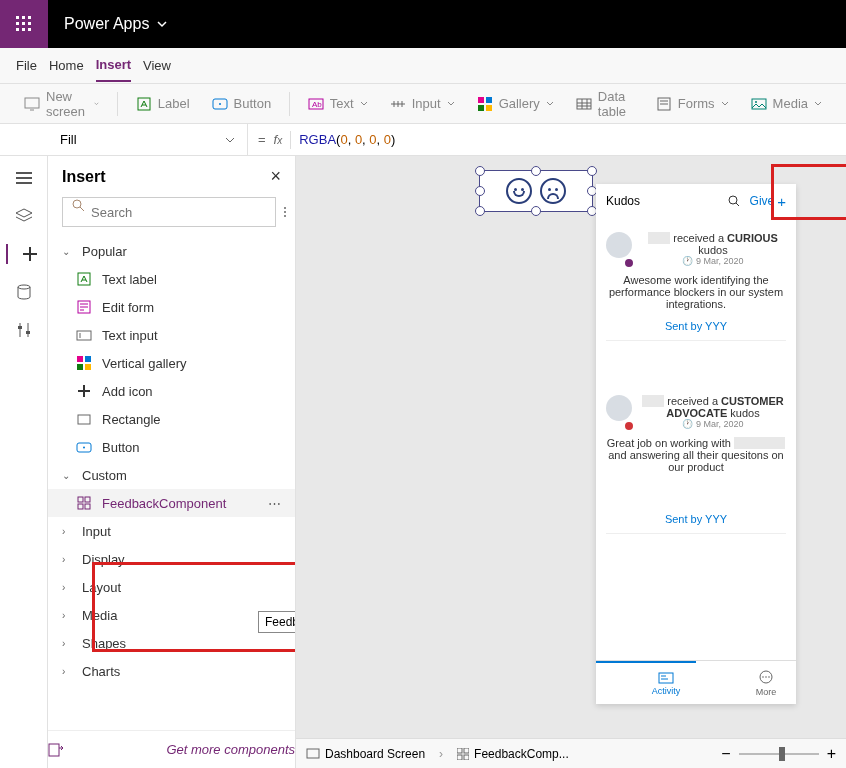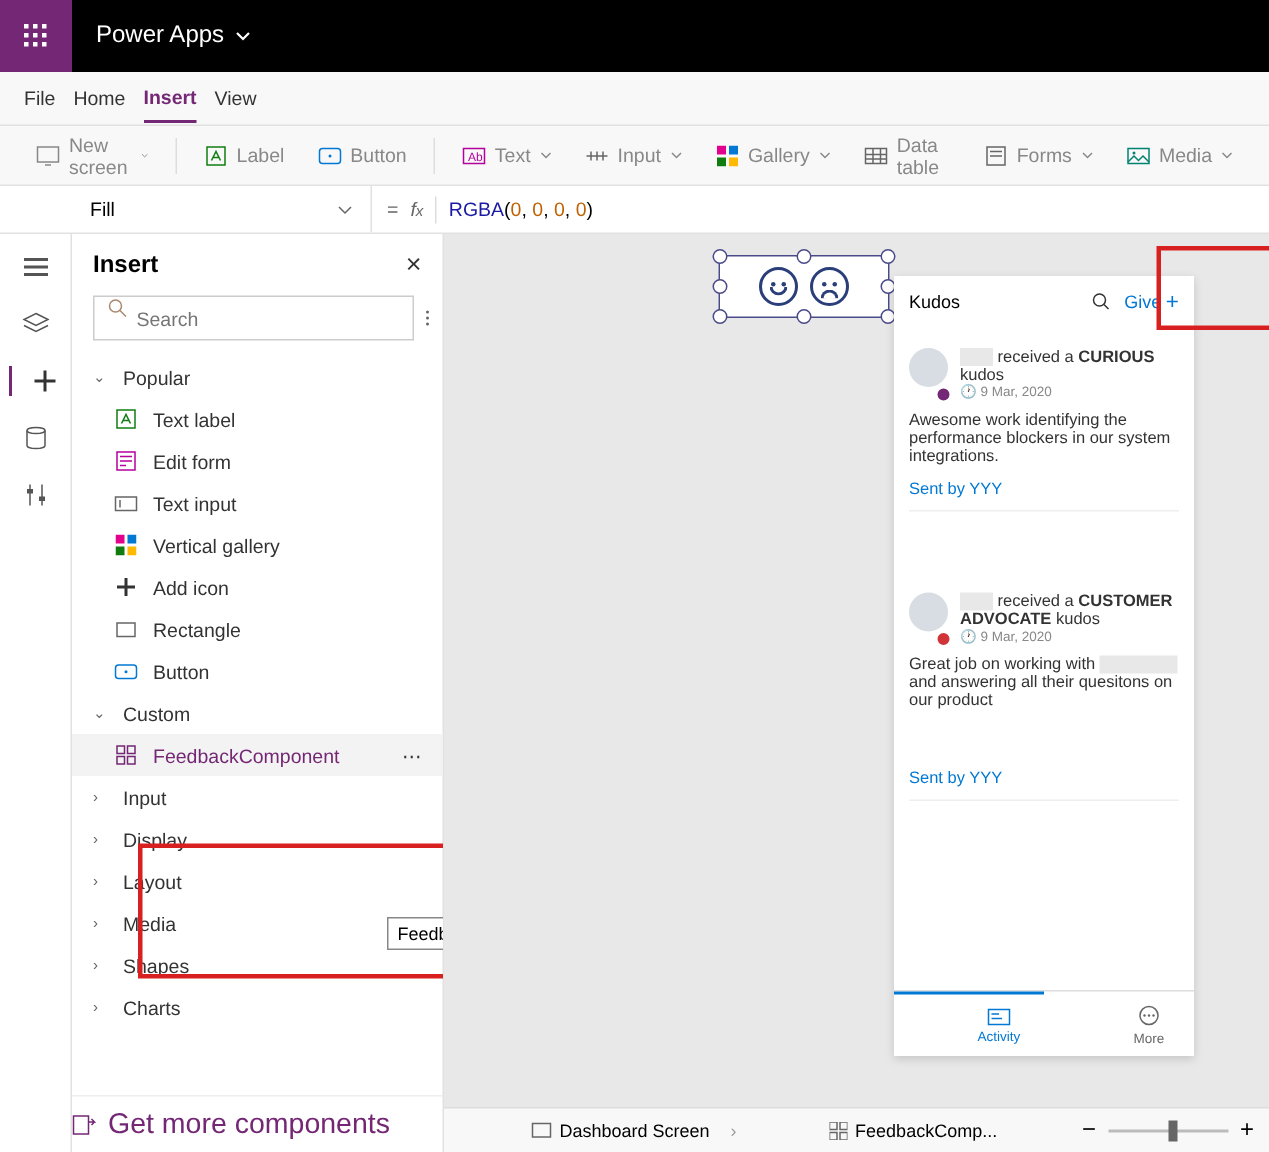--- a/index.html
+++ b/index.html
@@ -40,23 +40,23 @@
 .tree-leaf { padding-left: 28px; }
 .tree-leaf.selected { background: #f3f3f3; color: #742774; }
 .chev { font-size: 10px; color: #666; width: 10px; }
 .item-ico { width: 16px; height: 16px; display: flex; align-items: center; justify-content: center; }
 
 .red-box-1 { position: absolute; border: 3px solid #d82020; pointer-events: none; left: 44px; top: 325px; width: 327px; height: 90px; z-index: 50; }
 .red-box-2 { position: absolute; border: 3px solid #d82020; pointer-events: none; left: 475px; top: 8px; width: 140px; height: 56px; z-index: 50; }
 
 .tooltip-box { position: absolute; left: 210px; top: 374px; background: #fff; border: 1px solid #888; padding: 3px 6px; font-size: 12px; z-index: 60; }
 
-.panel-footer { height: 38px; display: flex; align-items: center; justify-content: flex-start; gap: 8px; color: #742774; font-size: 19px; border-top: 1px solid #eee; cursor: pointer; }
-
-.canvas-area { flex: 1; background: #e8e8e8; position: relative; overflow: hidden; }
+.panel-footer { height: 38px; display: flex; align-items: center; justify-content: space-between; gap: 8px; color: #742774; font-size: 13px; border-top: 1px solid #eee; cursor: pointer; font-style: italic; }
+
+.canvas-area { flex: 1; background: #e8e8e8; position: relative; overflow: hidden; text-align: center; }
 
 .sel-comp { position: absolute; left: 183px; top: 14px; width: 114px; height: 42px; background: #fff; border: 1px solid #4a4a8a; }
 .sel-handle { position: absolute; width: 10px; height: 10px; background: #fff; border: 1px solid #4a4a8a; border-radius: 50%; }
 .sh-tl { left: -5px; top: -5px; } .sh-t { left: 50%; top: -5px; margin-left: -5px; } .sh-tr { right: -5px; top: -5px; }
 .sh-l { left: -5px; top: 50%; margin-top: -5px; } .sh-r { right: -5px; top: 50%; margin-top: -5px; }
 .sh-bl { left: -5px; bottom: -5px; } .sh-b { left: 50%; bottom: -5px; margin-left: -5px; } .sh-br { right: -5px; bottom: -5px; }
 .face { width: 26px; height: 26px; border: 2px solid #2a3e7a; border-radius: 50%; display: inline-block; position: relative; }
 .face::before, .face::after { content: ''; position: absolute; background: #2a3e7a; }
 .eye-l { position: absolute; width: 3px; height: 3px; background: #2a3e7a; border-radius: 50%; left: 6px; top: 8px; }
 .eye-r { position: absolute; width: 3px; height: 3px; background: #2a3e7a; border-radius: 50%; right: 6px; top: 8px; }
@@ -72,21 +72,21 @@
 .avatar-c::after { content: ''; position: absolute; width: 12px; height: 12px; background: #d8dde3; border-radius: 50%; top: 4px; left: 7px; }
 .badge-dot { position: absolute; right: -3px; bottom: -3px; width: 12px; height: 12px; border-radius: 50%; border: 2px solid #fff; }
 .card-title { font-size: 11px; }
 .card-date { font-size: 9px; color: #888; }
 .card-link { color: #0078d4; margin-top: 10px; font-size: 11px; }
 .phone-nav { height: 44px; border-top: 1px solid #ddd; display: flex; margin-top: auto; }
 .nav-item { flex: 1; display: flex; flex-direction: column; align-items: center; justify-content: center; font-size: 9px; color: #666; gap: 2px; padding-left: 40px; }
 .nav-item.active { color: #0078d4; border-top: 2px solid #0078d4; }
 
 .canvas-footer { position: absolute; bottom: 0; left: 0; right: 0; height: 30px; background: #f8f8f8; border-top: 1px solid #ddd; display: flex; align-items: center; padding: 0 10px; font-size: 12px; gap: 14px; }
-.crumb { display: flex; align-items: center; gap: 5px; cursor: pointer; margin-left: 48px; }
+.crumb { display: flex; align-items: center; gap: 5px; cursor: pointer; }
 .crumb-sep { color: #999; }
 .zoom { margin-left: auto; display: flex; align-items: center; gap: 8px; }
 .zoom-track { width: 80px; height: 2px; background: #bbb; position: relative; }
 .zoom-thumb { position: absolute; width: 6px; height: 14px; background: #666; top: -6px; left: 50%; }
 .dots-v { display: inline-flex; flex-direction: column; gap: 2px; }
 .dots-v span { width: 2px; height: 2px; background: #666; border-radius: 50%; }
 </style>
 </head>
 <body>
 

